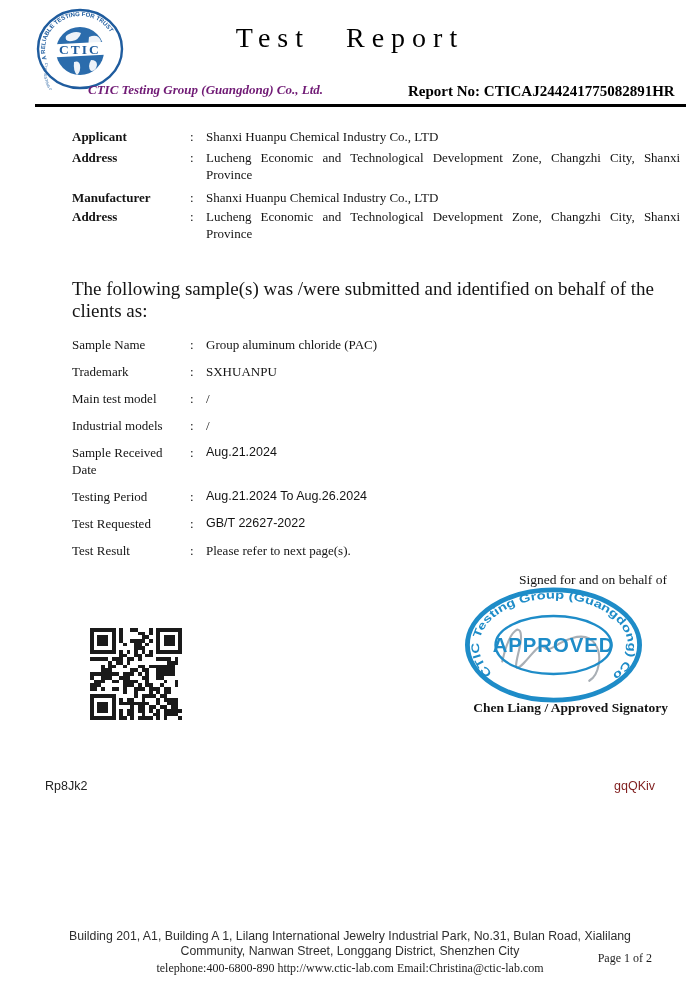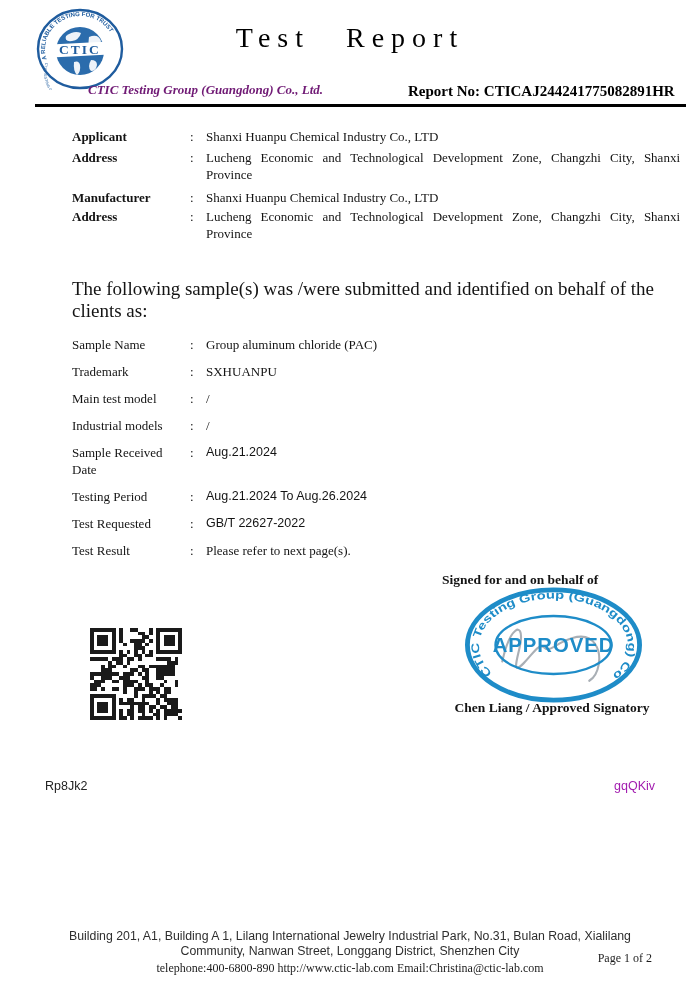--- a/index.html
+++ b/index.html
@@ -22,32 +22,32 @@
   .colon{width:16px;flex:none;text-align:left;}
   .fvalue{flex:1;}
   .b{font-weight:bold;}
   .justify{text-align:justify;}
   .sans{font-family:"Liberation Sans",sans-serif;font-size:12.5px;}
   .mb4{margin-bottom:4px}.mb6{margin-bottom:6px}.mb2{margin-bottom:2px}
   .intro{margin-top:36px;margin-bottom:14px;font-size:19px;}
   .srow{margin-bottom:10px;}
 
   
-  .signed-for{position:absolute;left:442px;top:572px;width:225px;text-align:left;
-              font-weight:bold;font-size:13.5px;}
+  .signed-for{position:absolute;left:442px;top:572px;width:225px;text-align:right;
+              font-weight:normal;font-size:13.5px;}
   .stamp{position:absolute;left:461px;top:586px;}
-  .signatory{position:absolute;left:436px;top:700px;width:232px;text-align:center;
+  .signatory{position:absolute;left:436px;top:700px;width:232px;text-align:right;
              font-weight:bold;font-size:13.5px;}
 
   
   .qr{position:absolute;left:90px;top:628px;}
   .code-left{position:absolute;left:45px;top:779px;font-family:"Liberation Sans",sans-serif;
              font-size:12.5px;color:#222;}
   .code-right{position:absolute;right:45px;top:779px;font-family:"Liberation Sans",sans-serif;
-              font-size:12.5px;color:#a21caf;}
+              font-size:12.5px;color:#7f1d1d;}
 
   
   .footer{position:absolute;left:40px;top:929px;width:620px;text-align:center;}
   .footer .addr{font-family:"Liberation Sans",sans-serif;font-size:12.3px;color:#2e2e2e;line-height:15px;}
   .footer .contact{font-family:"Liberation Serif",serif;font-size:12px;color:#1c1c1c;margin-top:2px;}
   .page-num{position:absolute;right:48px;top:951px;font-size:12px;color:#1c1c1c;}
 </style>
 </head>
 <body>
 

